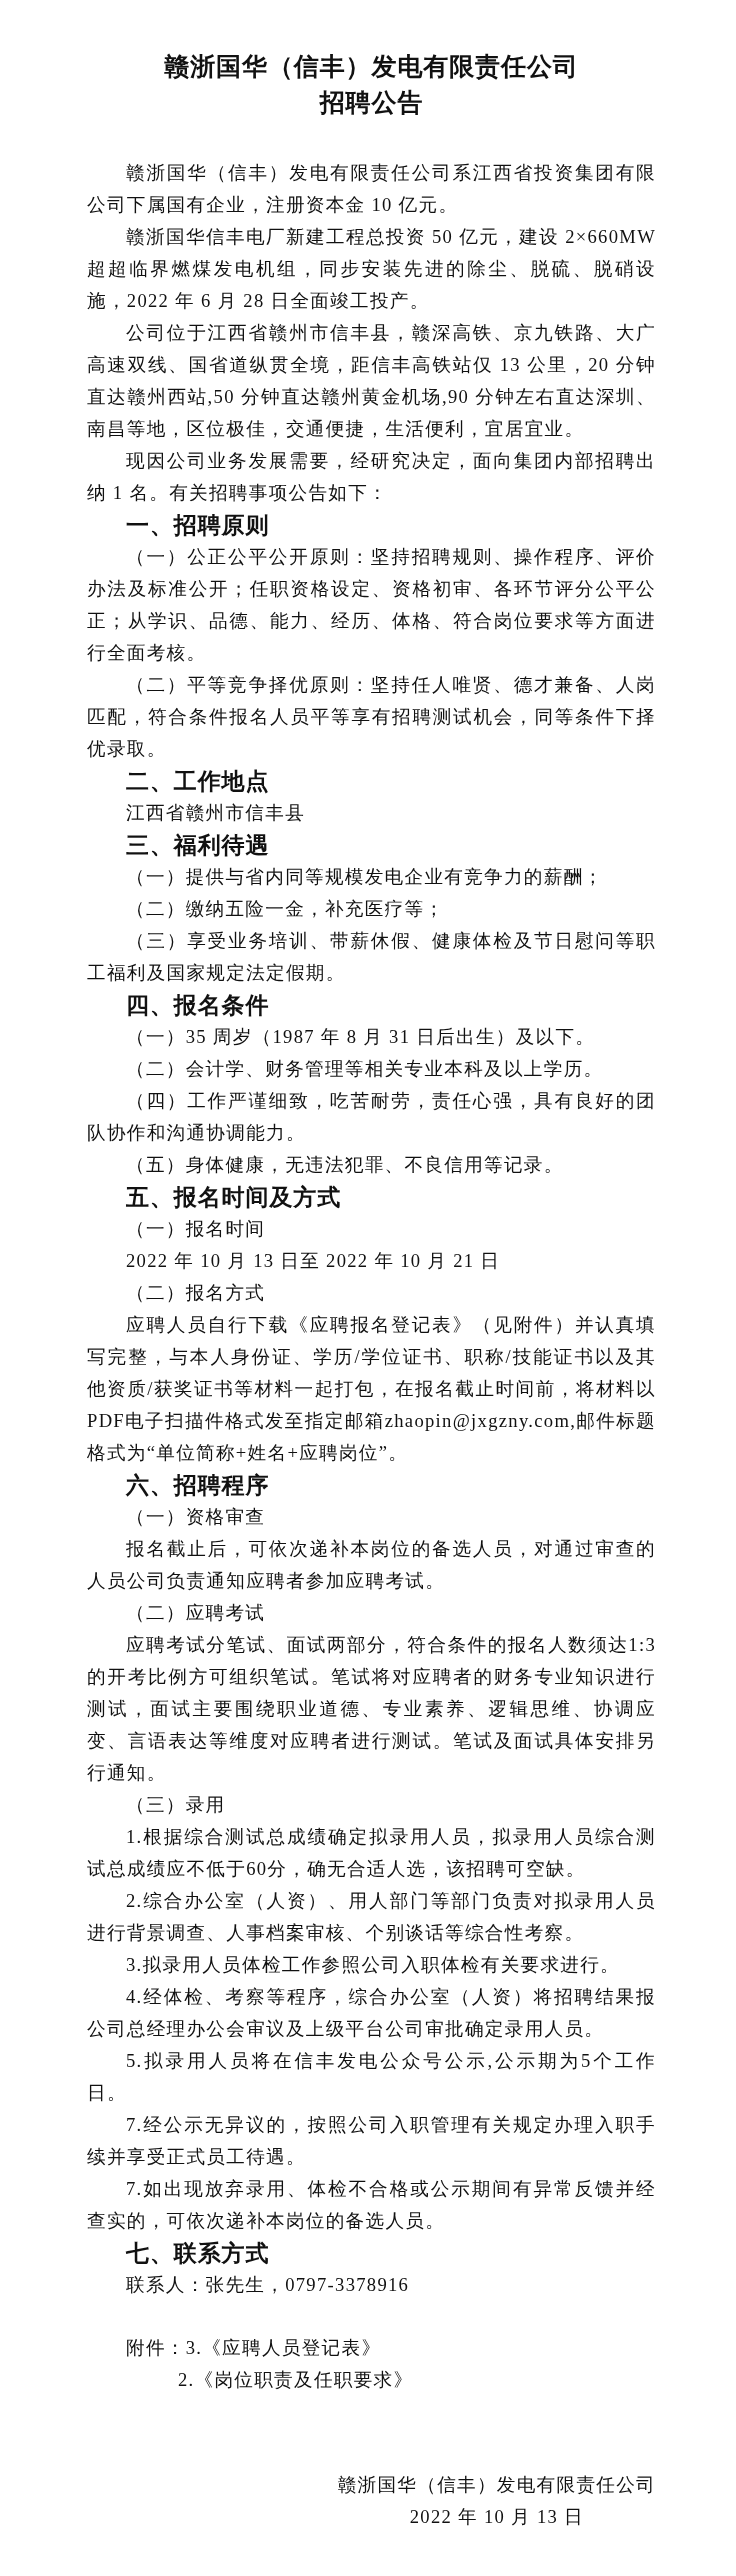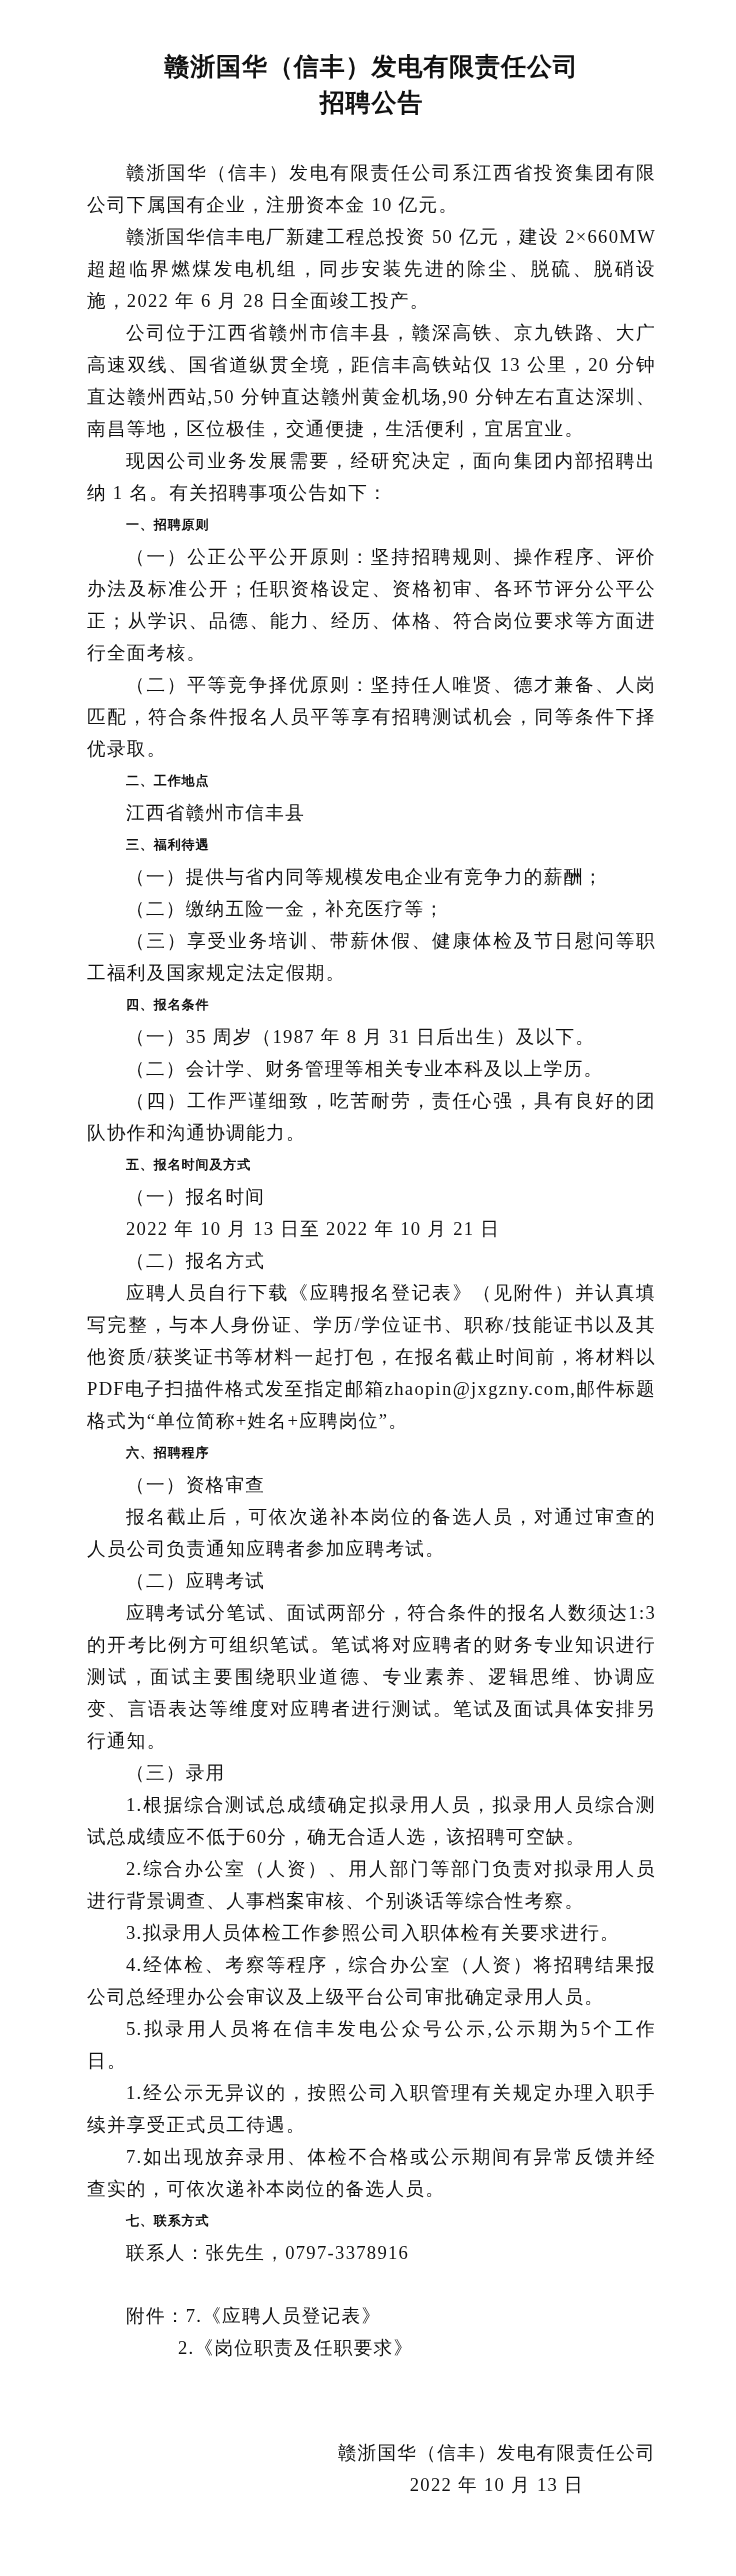--- a/index.html
+++ b/index.html
@@ -18,21 +18,21 @@
     text-align:center;
     font-weight:bold;
     font-size:25px;line-height:36px;letter-spacing:0.9px;
   }
   .para{margin:0;text-align:justify;text-indent:39px;}
   .sub{margin:0;text-indent:39px;}
   .heading{
     margin:0;text-indent:39px;
     font-family:"Liberation Sans","DejaVu Sans",sans-serif;
     font-weight:bold;letter-spacing:0.9px;
-    font-size:13px;
+    font-size:23px;
   }
   .attach{margin:31px 0 0 0;text-indent:39px;}
   .attach2{margin:0;text-indent:91px;}
   .signature{margin-top:73px;text-align:right;}
   .signature-inner{display:inline-block;text-align:center;}
   .signature-inner div{margin:0;}
 </style>
 </head>
 <body>
 
@@ -57,45 +57,46 @@
 
   <p class="heading">三、福利待遇</p>
   <p class="para">（一）提供与省内同等规模发电企业有竞争力的薪酬；</p>
   <p class="para">（二）缴纳五险一金，补充医疗等；</p>
   <p class="para">（三）享受业务培训、带薪休假、健康体检及节日慰问等职工福利及国家规定法定假期。</p>
 
   <p class="heading">四、报名条件</p>
   <p class="para">（一）35 周岁（1987 年 8 月 31 日后出生）及以下。</p>
   <p class="para">（二）会计学、财务管理等相关专业本科及以上学历。</p>
   <p class="para">（四）工作严谨细致，吃苦耐劳，责任心强，具有良好的团队协作和沟通协调能力。</p>
+  <p class="para">（五）身体健康，无违法犯罪、不良信用等记录。</p>
 
   <p class="heading">五、报名时间及方式</p>
   <p class="sub">（一）报名时间</p>
   <p class="para">2022 年 10 月 13 日至 2022 年 10 月 21 日</p>
   <p class="sub">（二）报名方式</p>
   <p class="para">应聘人员自行下载《应聘报名登记表》（见附件）并认真填写完整，与本人身份证、学历/学位证书、职称/技能证书以及其他资质/获奖证书等材料一起打包，在报名截止时间前，将材料以PDF电子扫描件格式发至指定邮箱zhaopin@jxgzny.com,邮件标题格式为“单位简称+姓名+应聘岗位”。</p>
 
   <p class="heading">六、招聘程序</p>
   <p class="sub">（一）资格审查</p>
   <p class="para">报名截止后，可依次递补本岗位的备选人员，对通过审查的人员公司负责通知应聘者参加应聘考试。</p>
   <p class="sub">（二）应聘考试</p>
   <p class="para">应聘考试分笔试、面试两部分，符合条件的报名人数须达1:3的开考比例方可组织笔试。笔试将对应聘者的财务专业知识进行测试，面试主要围绕职业道德、专业素养、逻辑思维、协调应变、言语表达等维度对应聘者进行测试。笔试及面试具体安排另行通知。</p>
   <p class="sub">（三）录用</p>
   <p class="para">1.根据综合测试总成绩确定拟录用人员，拟录用人员综合测试总成绩应不低于60分，确无合适人选，该招聘可空缺。</p>
   <p class="para">2.综合办公室（人资）、用人部门等部门负责对拟录用人员进行背景调查、人事档案审核、个别谈话等综合性考察。</p>
   <p class="para">3.拟录用人员体检工作参照公司入职体检有关要求进行。</p>
   <p class="para">4.经体检、考察等程序，综合办公室（人资）将招聘结果报公司总经理办公会审议及上级平台公司审批确定录用人员。</p>
   <p class="para">5.拟录用人员将在信丰发电公众号公示,公示期为5个工作日。</p>
-  <p class="para">1.经公示无异议的，按照公司入职管理有关规定办理入职手续并享受正式员工待遇。</p>
+  <p class="para">7.经公示无异议的，按照公司入职管理有关规定办理入职手续并享受正式员工待遇。</p>
   <p class="para">7.如出现放弃录用、体检不合格或公示期间有异常反馈并经查实的，可依次递补本岗位的备选人员。</p>
 
   <p class="heading">七、联系方式</p>
   <p class="para">联系人：张先生，0797-3378916</p>
 
-  <p class="attach">附件：7.《应聘人员登记表》</p>
+  <p class="attach">附件：3.《应聘人员登记表》</p>
   <p class="attach2">2.《岗位职责及任职要求》</p>
 
   <div class="signature">
     <div class="signature-inner">
       <div>赣浙国华（信丰）发电有限责任公司</div>
       <div>2022 年 10 月 13 日</div>
     </div>
   </div>
 
 </div>

